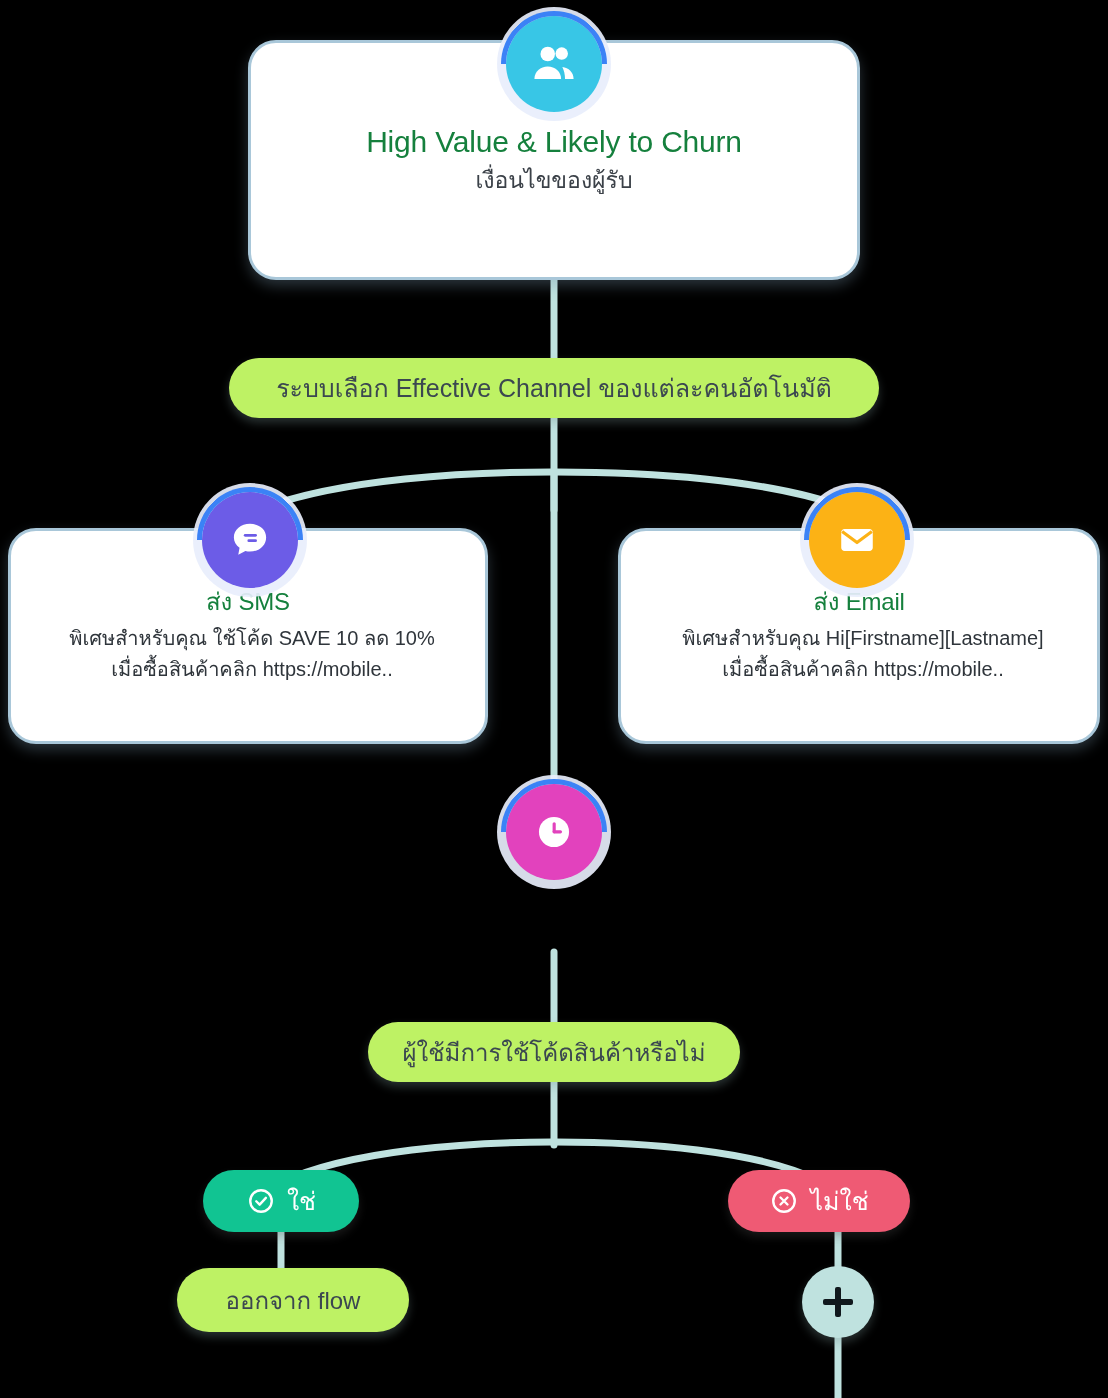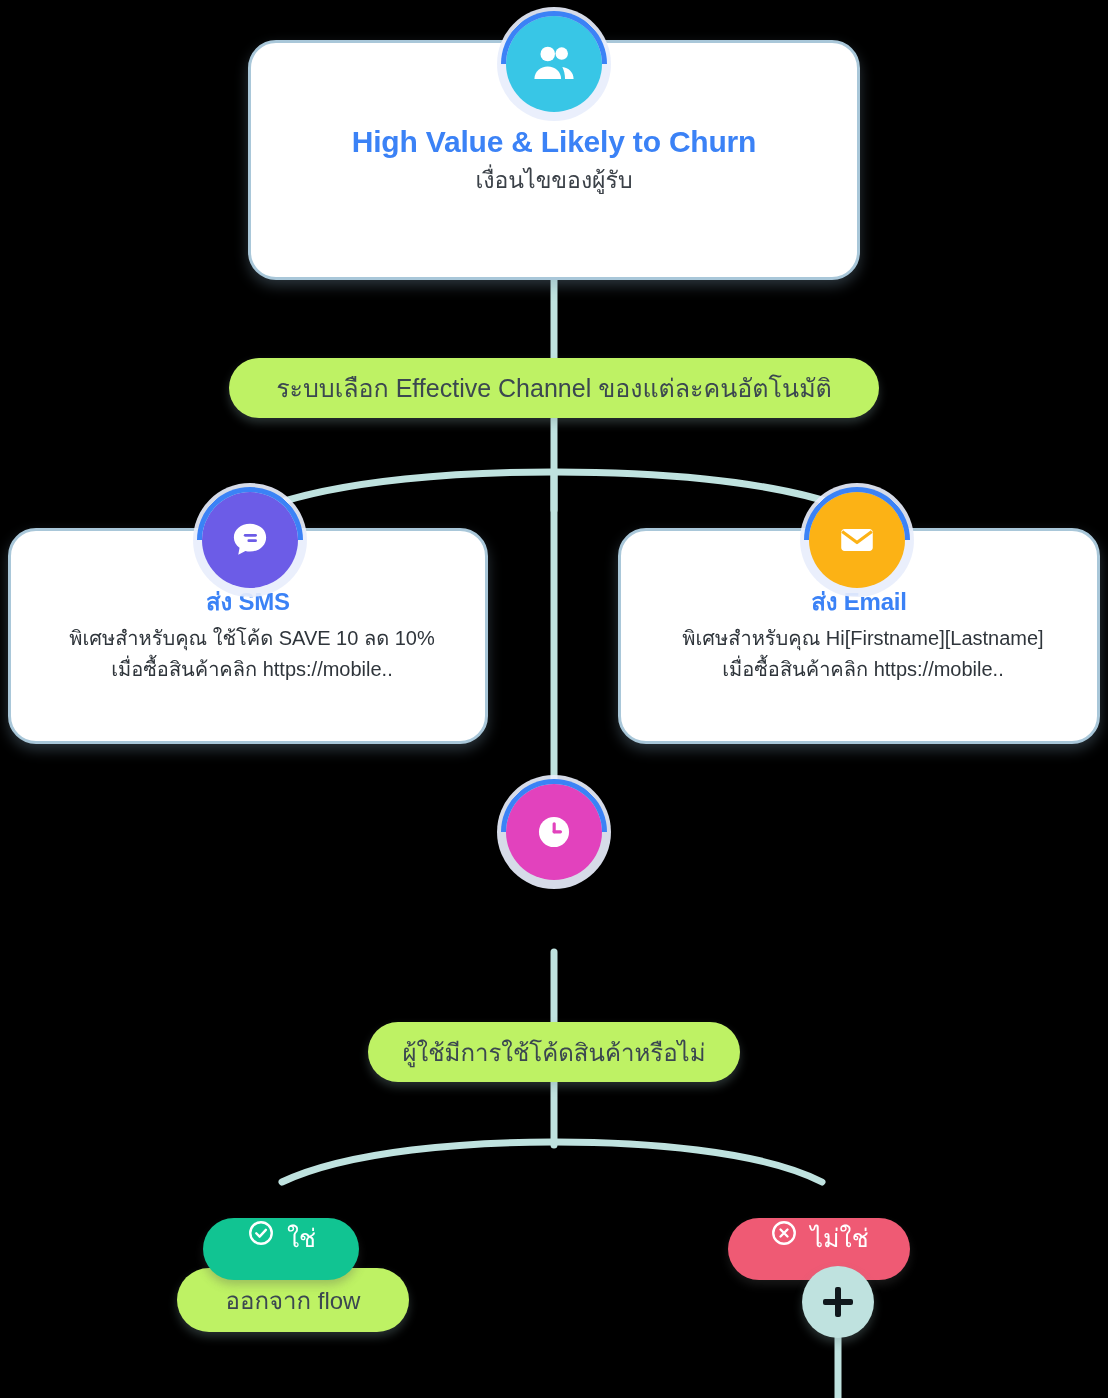--- a/index.html
+++ b/index.html
@@ -35,22 +35,22 @@
     box-sizing: border-box;
     box-shadow: 0 6px 14px rgba(120,150,170,0.35);
     display: flex;
     flex-direction: column;
     align-items: center;
     justify-content: center;
     text-align: center;
   }
   .card-title {
     font-size: 30px;
-    font-weight: bold;
-    color: #3b82f6;
+    font-weight: normal;
+    color: #15803d;
     letter-spacing: -0.2px;
     line-height: 1.25;
   }
   .card-title.thai {
     font-size: 24px;
   }
   .card-sub {
     font-size: 23px;
     color: #3b4148;
     line-height: 1.45;
@@ -114,30 +114,29 @@
     z-index: 4;
   }
   .pill.small { font-size: 24px; }
 
   
   .badge {
     position: absolute;
     height: 62px;
     border-radius: 31px;
     display: flex;
-    align-items: flex-start;
+    align-items: center;
     justify-content: center;
     gap: 11px;
     color: #ffffff;
     font-size: 25px;
     padding: 0 26px;
     box-sizing: border-box;
     box-shadow: 0 5px 10px rgba(80,80,80,0.3);
     z-index: 5;
-    margin-top: 48px;
   }
   .badge-yes { background: #11c492; }
   .badge-no  { background: #ef5a74; }
   .badge svg { display: block; flex: 0 0 auto; }
 
   
   .plus-btn {
     position: absolute;
     width: 72px;
     height: 72px;

